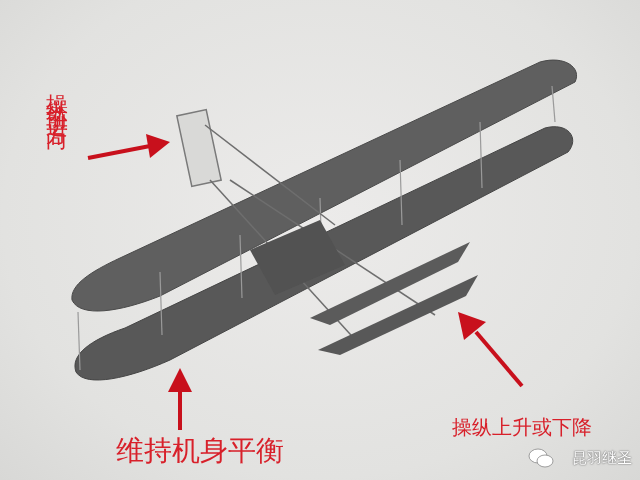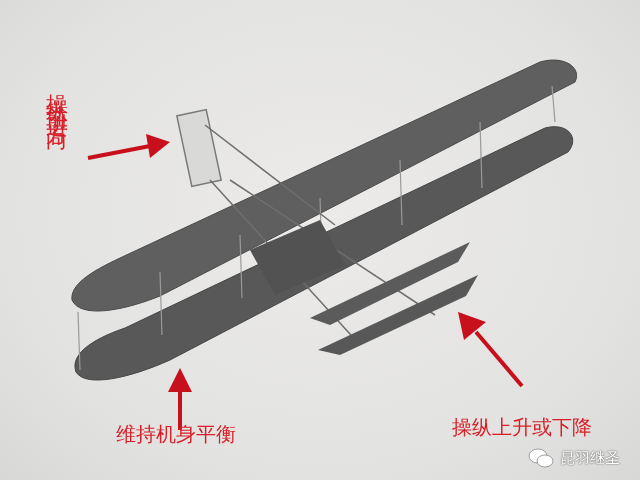--- a/index.html
+++ b/index.html
@@ -15,25 +15,25 @@
     }
     svg.plane { position: absolute; left: 0; top: 0; }
     .label {
       position: absolute; color: #d8202a; font-size: 22px; line-height: 1;
       letter-spacing: 0; white-space: nowrap;
     }
     .label.vertical {
       writing-mode: vertical-rl; text-orientation: upright;
       left: 46px; top: 76px; font-size: 22px; letter-spacing: 7px;
     }
-    .label.bottom-left { left: 116px; top: 424px; font-size: 20px; }
+    .label.bottom-left { left: 116px; top: 437px; font-size: 28px; }
     .label.bottom-right { left: 452px; top: 417px; font-size: 20px; }
     .watermark {
       position: absolute; left: 528px; top: 448px;
-      display: flex; align-items: center; gap: 6px;
+      display: flex; align-items: center; gap: 18px;
       color: #ffffff; font-size: 15px;
       text-shadow: 0 0 2px #777, 0 0 1px #555;
     }
     .wm-icon { width: 26px; height: 20px; }
   </style>
 </head>
 <body>
 
 <div class="photo">
   <svg class="plane" width="640" height="480" viewBox="0 0 640 480">

